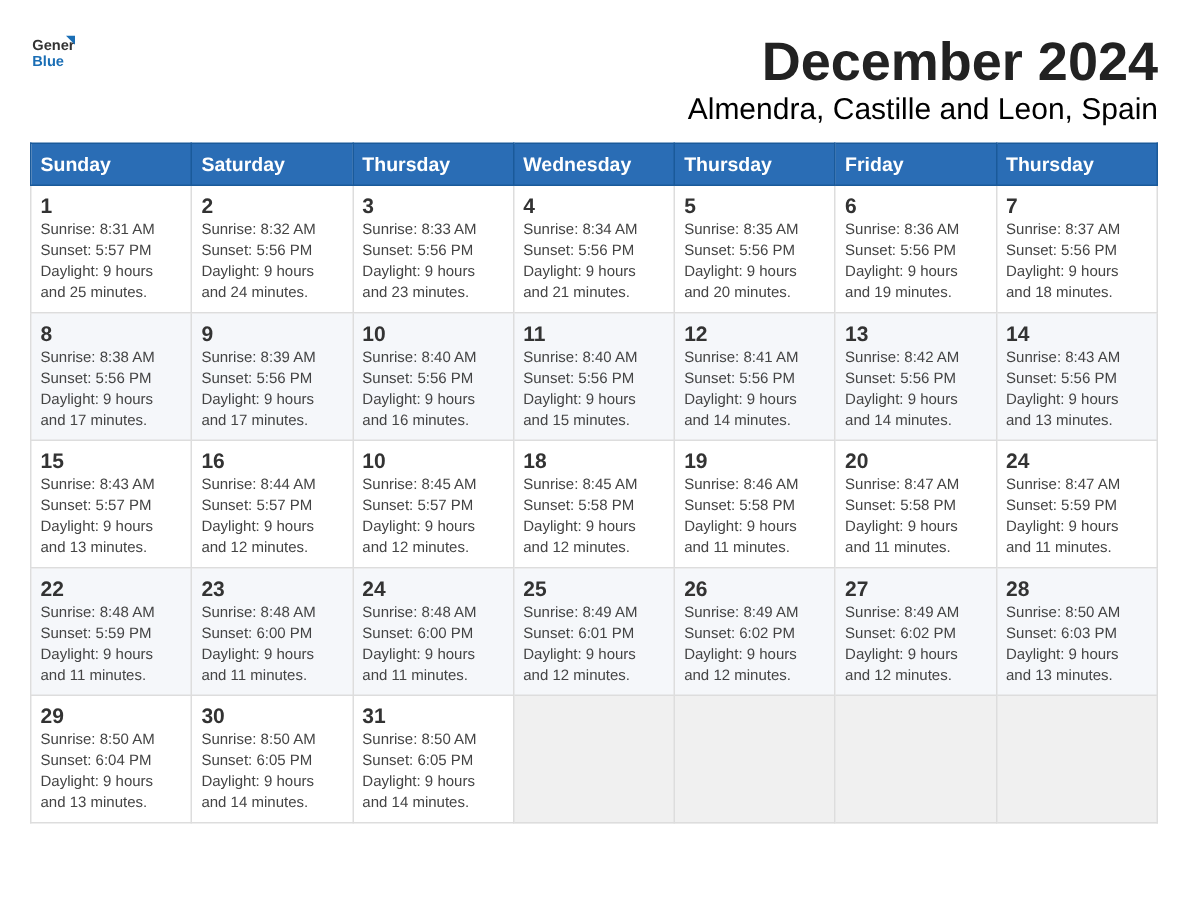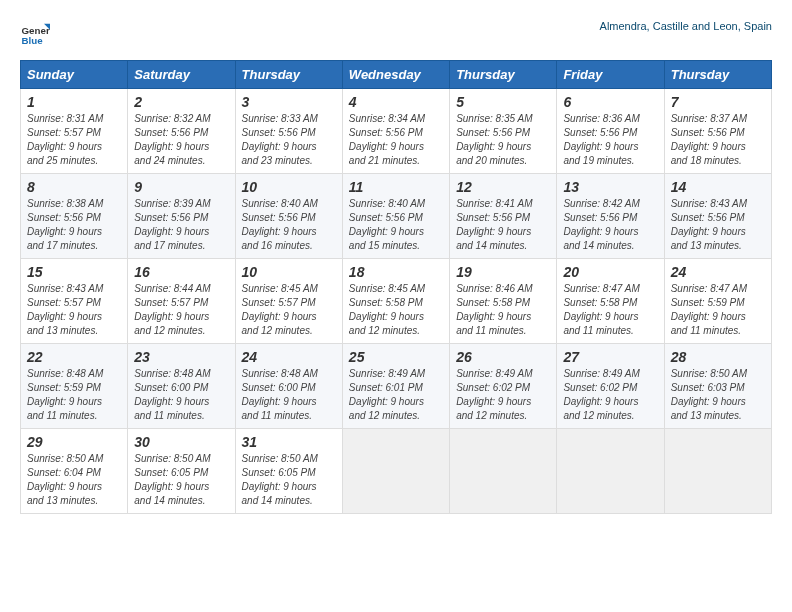--- a/index.html
+++ b/index.html
@@ -27,28 +27,27 @@
     }
     .title-area {
       text-align: right;
     }
     .month-title {
       font-size: 36px;
       font-weight: bold;
       color: #222;
     }
     .location-title {
-      font-size: 11px;
-      color: #0c4a6e;
+      font-size: 20px;
+      color: #000000;
     }
     .calendar-table {
       width: 100%;
       border-collapse: collapse;
       table-layout: fixed;
-      font-style: italic;
     }
     .calendar-table th {
       background-color: #2a6db5;
       color: white;
       text-align: left;
       padding: 6px 6px;
       font-size: 13px;
       font-weight: bold;
       border: 1px solid #1a5a9a;
     }
@@ -84,20 +83,21 @@
 
 <div class="header-area">
   <div class="logo">
     <svg class="logo-icon" viewBox="0 0 40 40" xmlns="http://www.w3.org/2000/svg">
       <text x="2" y="18" font-size="13" font-weight="bold" fill="#333" font-family="Arial">General</text>
       <text x="2" y="32" font-size="13" font-weight="bold" fill="#1a6eb5" font-family="Arial">Blue</text>
       <polygon points="32,5 40,5 40,13" fill="#1a6eb5"></polygon>
     </svg>
   </div>
   <div class="title-area">
+    <div class="month-title">December 2024</div>
     <div class="location-title">Almendra, Castille and Leon, Spain</div>
   </div>
 </div>
 
 <table class="calendar-table">
   <thead>
     <tr>
       <th>Sunday</th>
       <th>Saturday</th>
       <th>Thursday</th>

